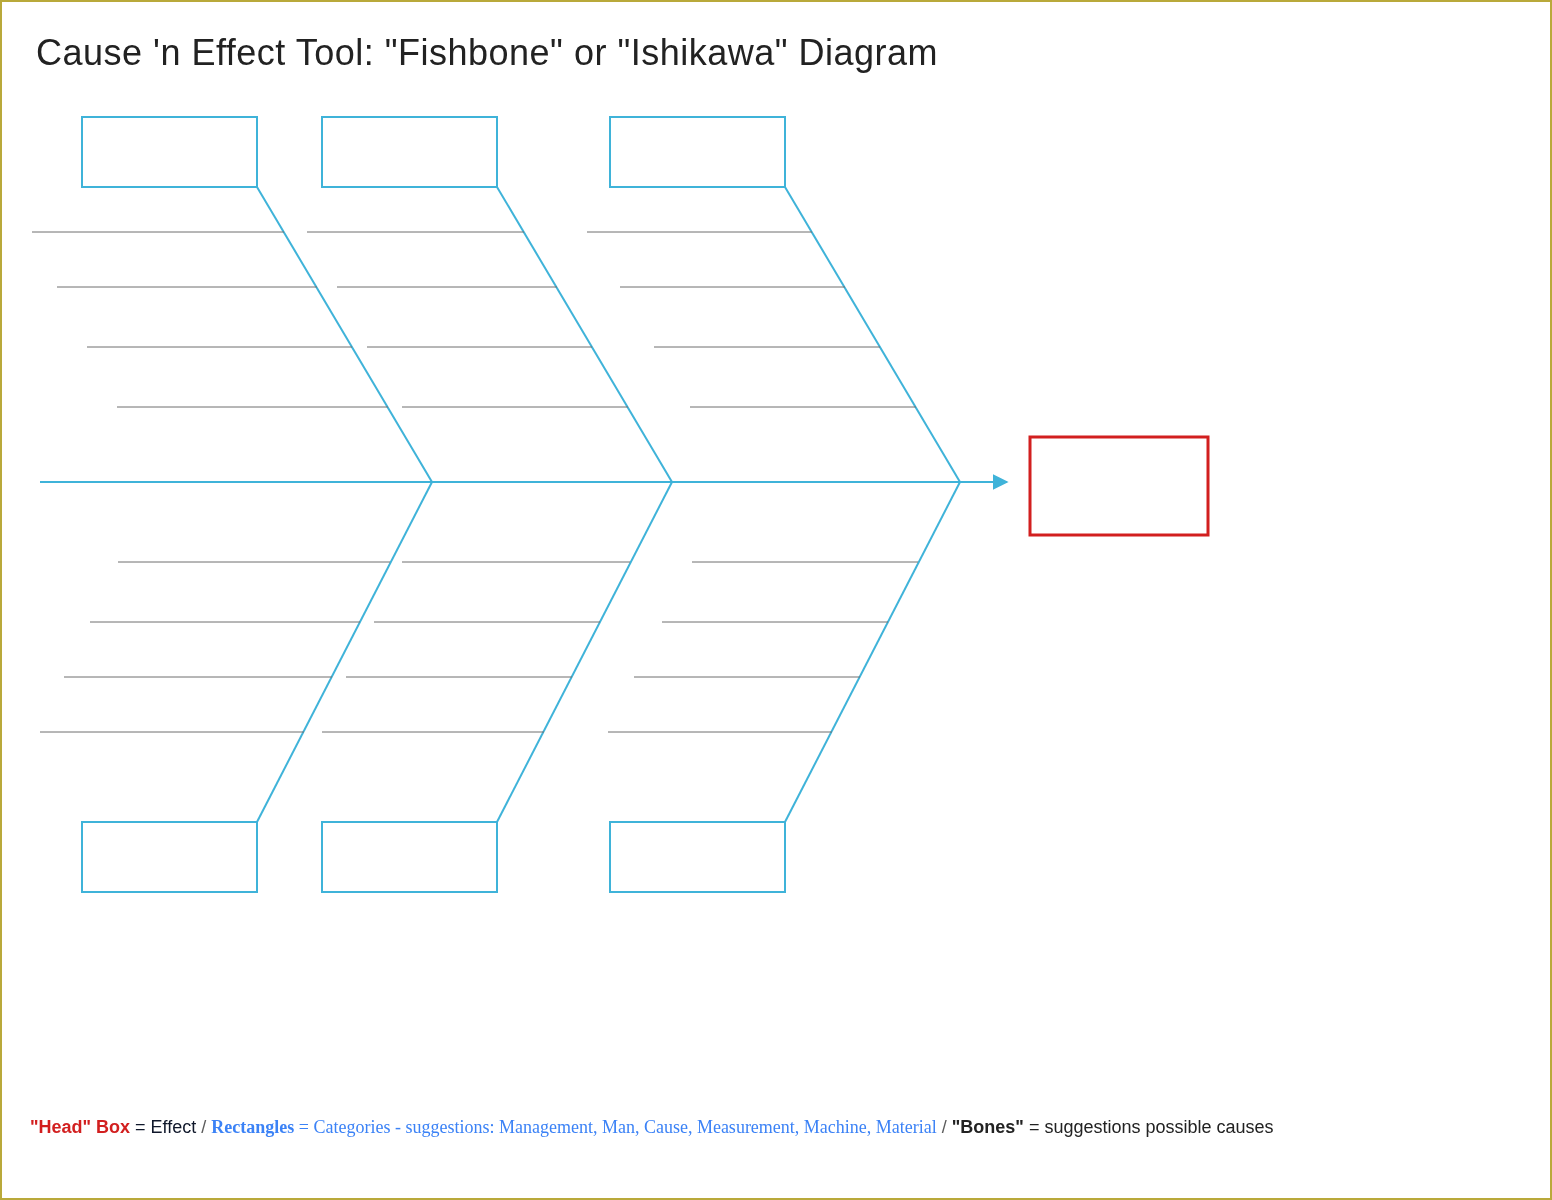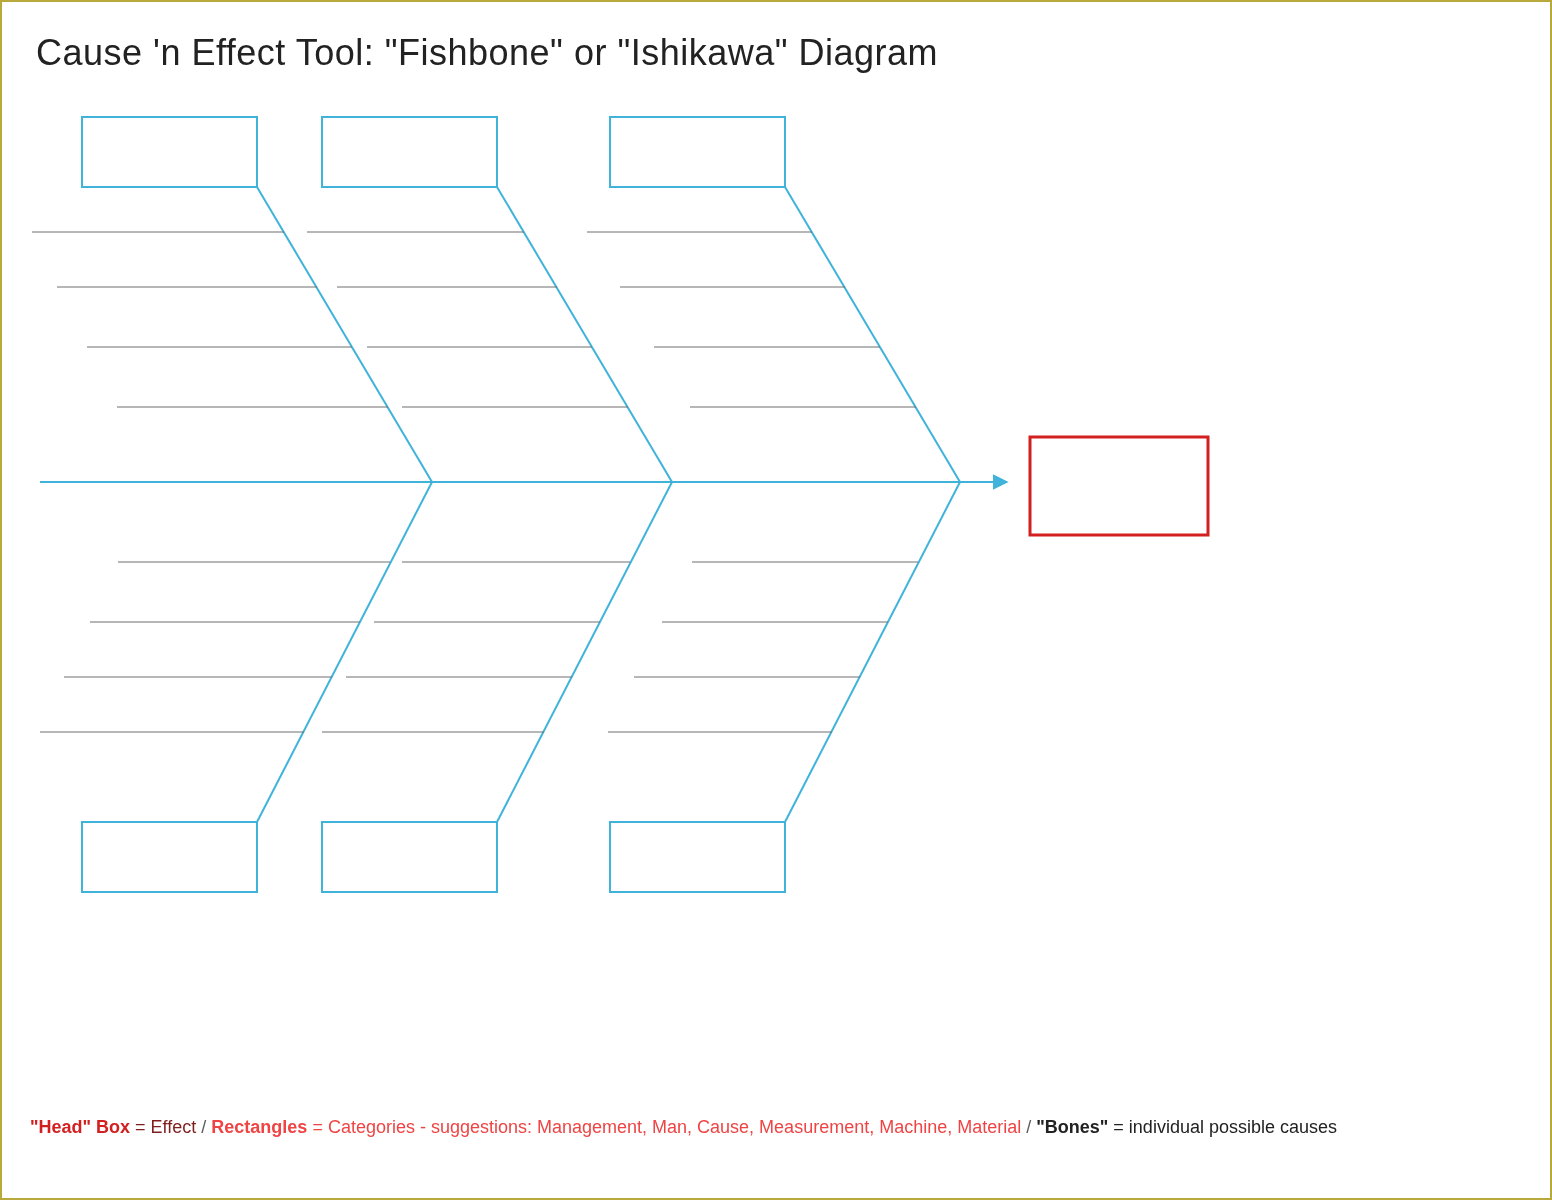--- a/index.html
+++ b/index.html
@@ -38,22 +38,22 @@
     display: block;
   }
   .legend {
     position: absolute;
     left: 28px;
     bottom: 60px;
     font-size: 18px;
     color: #222;
   }
   .legend .red { color: #d21f1f; font-weight: bold; }
-  .legend .effect { color: #7f1d1d; margin-top: 6px; }
-  .legend .blue { color: #ef4444; font-weight: bold; }
+  .legend .effect { color: #0f172a; margin-top: 6px; }
+  .legend .blue { color: #3b82f6; font-weight: bold; font-family: Liberation Serif, serif; }
   .legend .bones { font-weight: bold; color: #222; }
   .legend .gray { color: #5c5c5c; }
   
 </style>
 </head>
 <body>
 
 <div class="page">
 
   <div class="title">Cause 'n Effect Tool:   "Fishbone" or "Ishikawa"  Diagram</div>
@@ -111,16 +111,16 @@
       <rect x="608" y="720" width="175" height="70" fill="none" stroke="#3fb3d9" stroke-width="2"></rect>
       <line x1="783" y1="720" x2="958" y2="380" stroke="#3fb3d9" stroke-width="2"></line>
       <line x1="690" y1="460" x2="916" y2="460" stroke="#6f6f6f" stroke-width="1"></line>
       <line x1="660" y1="520" x2="886" y2="520" stroke="#6f6f6f" stroke-width="1"></line>
       <line x1="632" y1="575" x2="858" y2="575" stroke="#6f6f6f" stroke-width="1"></line>
       <line x1="606" y1="630" x2="830" y2="630" stroke="#6f6f6f" stroke-width="1"></line>
     </svg>
   </div>
 
   <div class="legend">
-    <span class="red">"Head" Box</span><span class="effect"> = Effect</span><span class="gray">  /  </span><span class="blue">Rectangles</span><span class="blue" style="font-weight:normal"> = Categories -  suggestions: Management, Man, Cause, Measurement, Machine, Material</span><span class="gray">  /  </span><span class="bones">"Bones"</span><span>  = individual possible causes</span>
+    <span class="red">"Head" Box</span><span class="effect"> = Effect</span><span class="gray">  /  </span><span class="blue">Rectangles</span><span class="blue" style="font-weight:normal"> = Categories -  suggestions: Management, Man, Cause, Measurement, Machine, Material</span><span class="gray">  /  </span><span class="bones">"Bones"</span><span>  = suggestions possible causes</span>
   </div>
 
 </div>
 
 </body></html>

